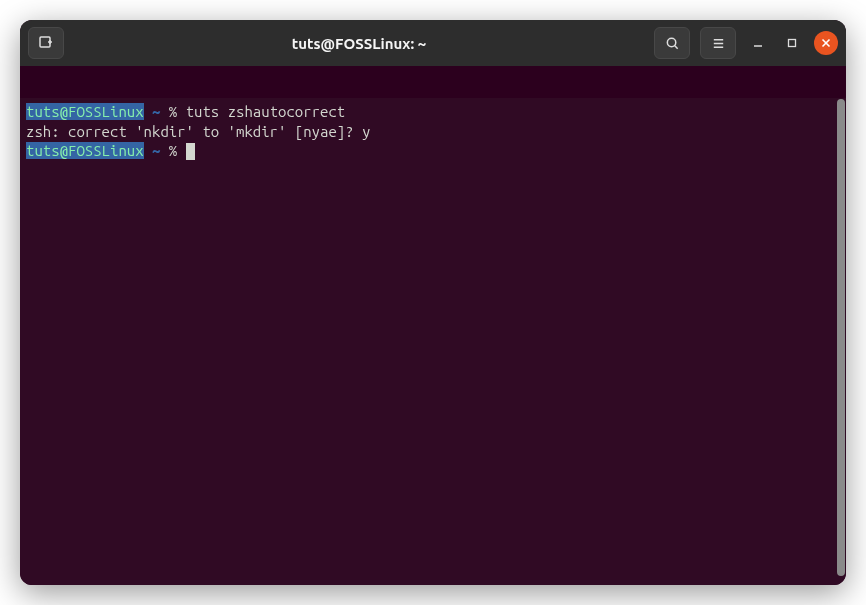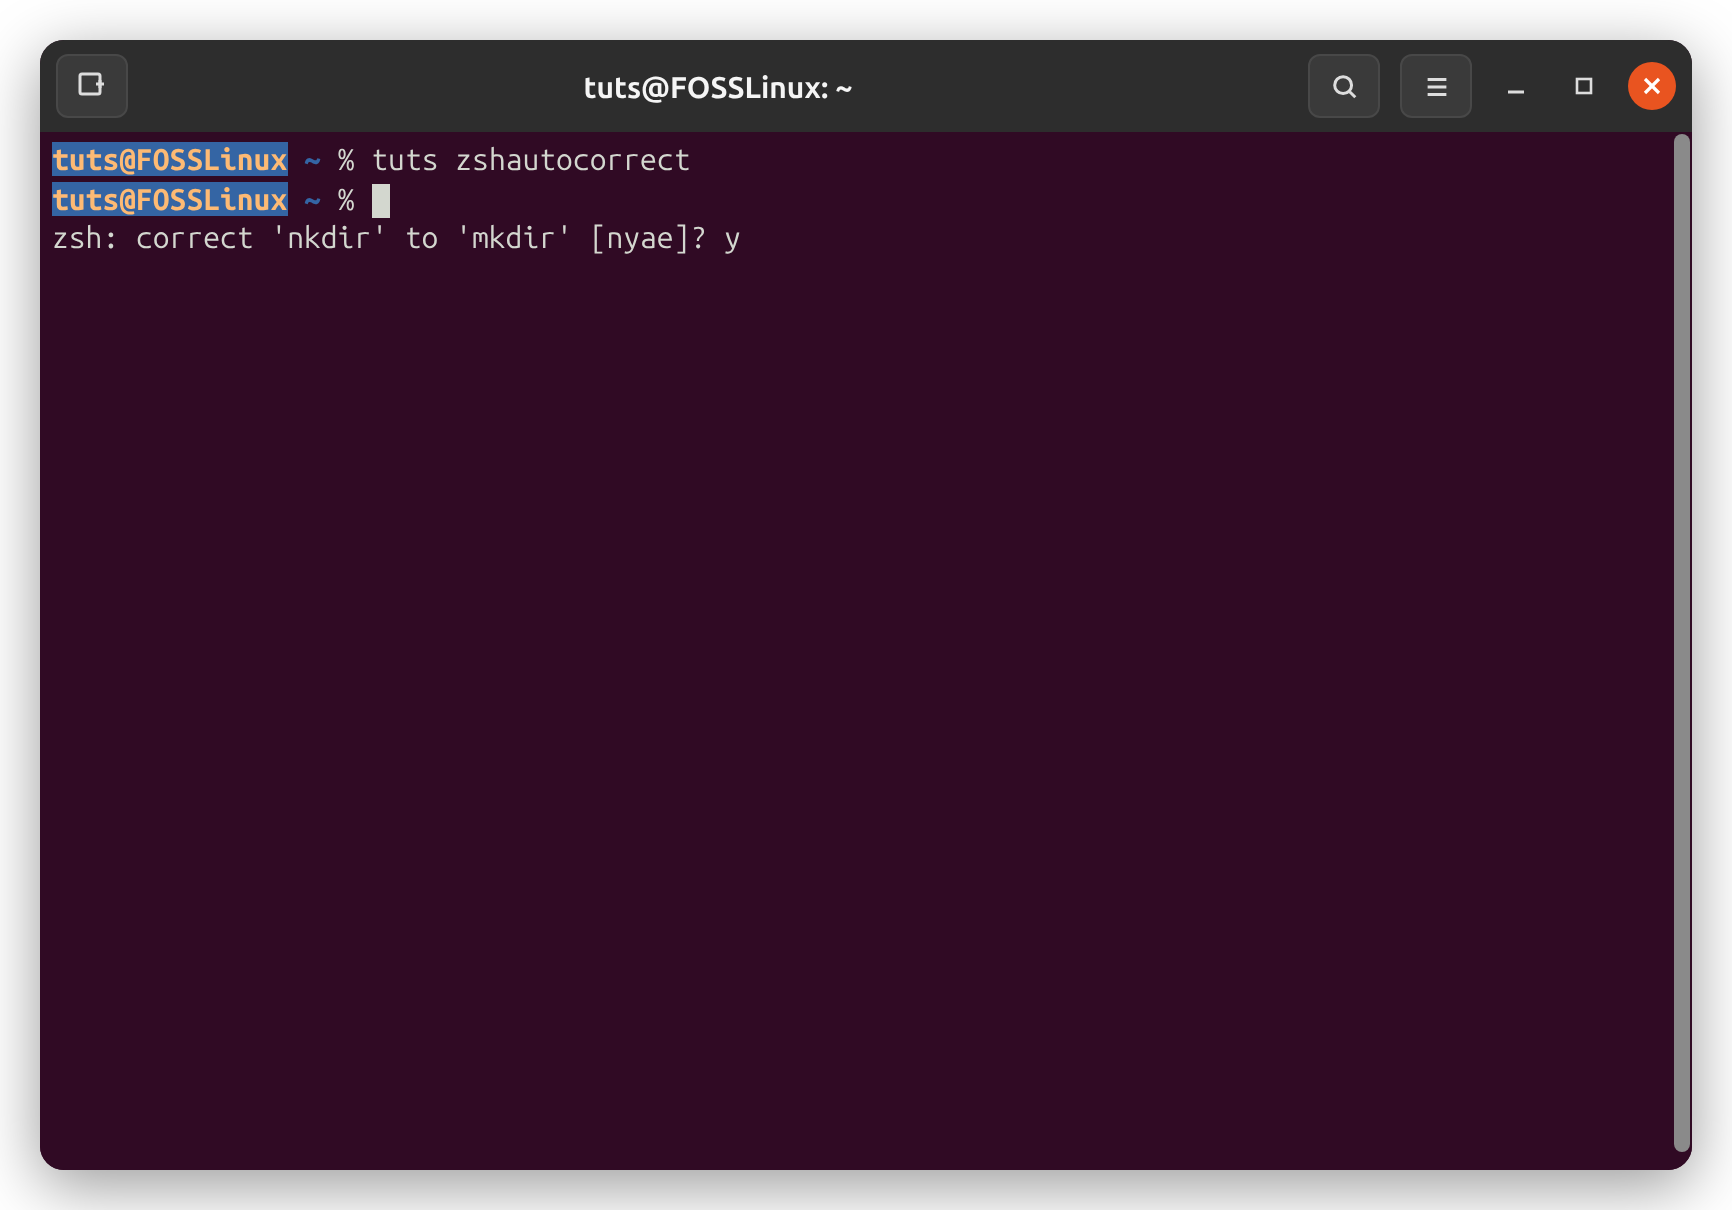--- a/index.html
+++ b/index.html
@@ -17,20 +17,21 @@
     }
     .window {
       width: 826px;
       height: 565px;
       background: #2c001e;
       border-radius: 12px;
       overflow: hidden;
       box-shadow: 0 8px 32px rgba(0,0,0,0.4);
       display: flex;
       flex-direction: column;
+      gap: 32px;
     }
     .titlebar {
       height: 46px;
       background: #2d2d2d;
       display: flex;
       align-items: center;
       padding: 0 8px;
       gap: 8px;
     }
     .tb-left {
@@ -90,22 +91,22 @@
       line-height: 1.3;
       font-family: 'Ubuntu Mono', 'DejaVu Sans Mono', 'Consolas', monospace;
       overflow-y: auto;
       position: relative;
     }
     .terminal-line {
       white-space: pre;
     }
     .prompt-host {
       background: #3465a4;
-      color: #fdba74;
-      font-weight: bold;
+      color: #86efac;
+      font-weight: normal;
     }
     .prompt-path {
       color: #3465a4;
       font-weight: bold;
     }
     .prompt-symbol {
       color: #d3d7cf;
     }
     .cmd-text {
       color: #d3d7cf;
@@ -177,20 +178,20 @@
         <svg viewBox="0 0 10 10" fill="none" stroke="currentColor" stroke-width="1.6">
           <line x1="1.5" y1="1.5" x2="8.5" y2="8.5"></line>
           <line x1="8.5" y1="1.5" x2="1.5" y2="8.5"></line>
         </svg>
       </div>
     </div>
   </div>
 
   <div class="terminal-body">
     <div class="terminal-line"><span class="prompt-host">tuts@FOSSLinux</span> <span class="prompt-path">~</span> <span class="prompt-symbol">%</span> <span class="cmd-text">tuts zshautocorrect</span></div>
+    <div class="terminal-line"><span class="cmd-text">zsh: correct 'nkdir' to 'mkdir' [nyae]? y</span></div>
     <div class="terminal-line"><span class="prompt-host">tuts@FOSSLinux</span> <span class="prompt-path">~</span> <span class="prompt-symbol">%</span> <span class="cursor-block"></span></div>
-    <div class="terminal-line"><span class="cmd-text">zsh: correct 'nkdir' to 'mkdir' [nyae]? y</span></div>
 
     <div class="scrollbar">
       <div class="scrollbar-thumb"></div>
     </div>
   </div>
 </div>
 
 </body></html>

